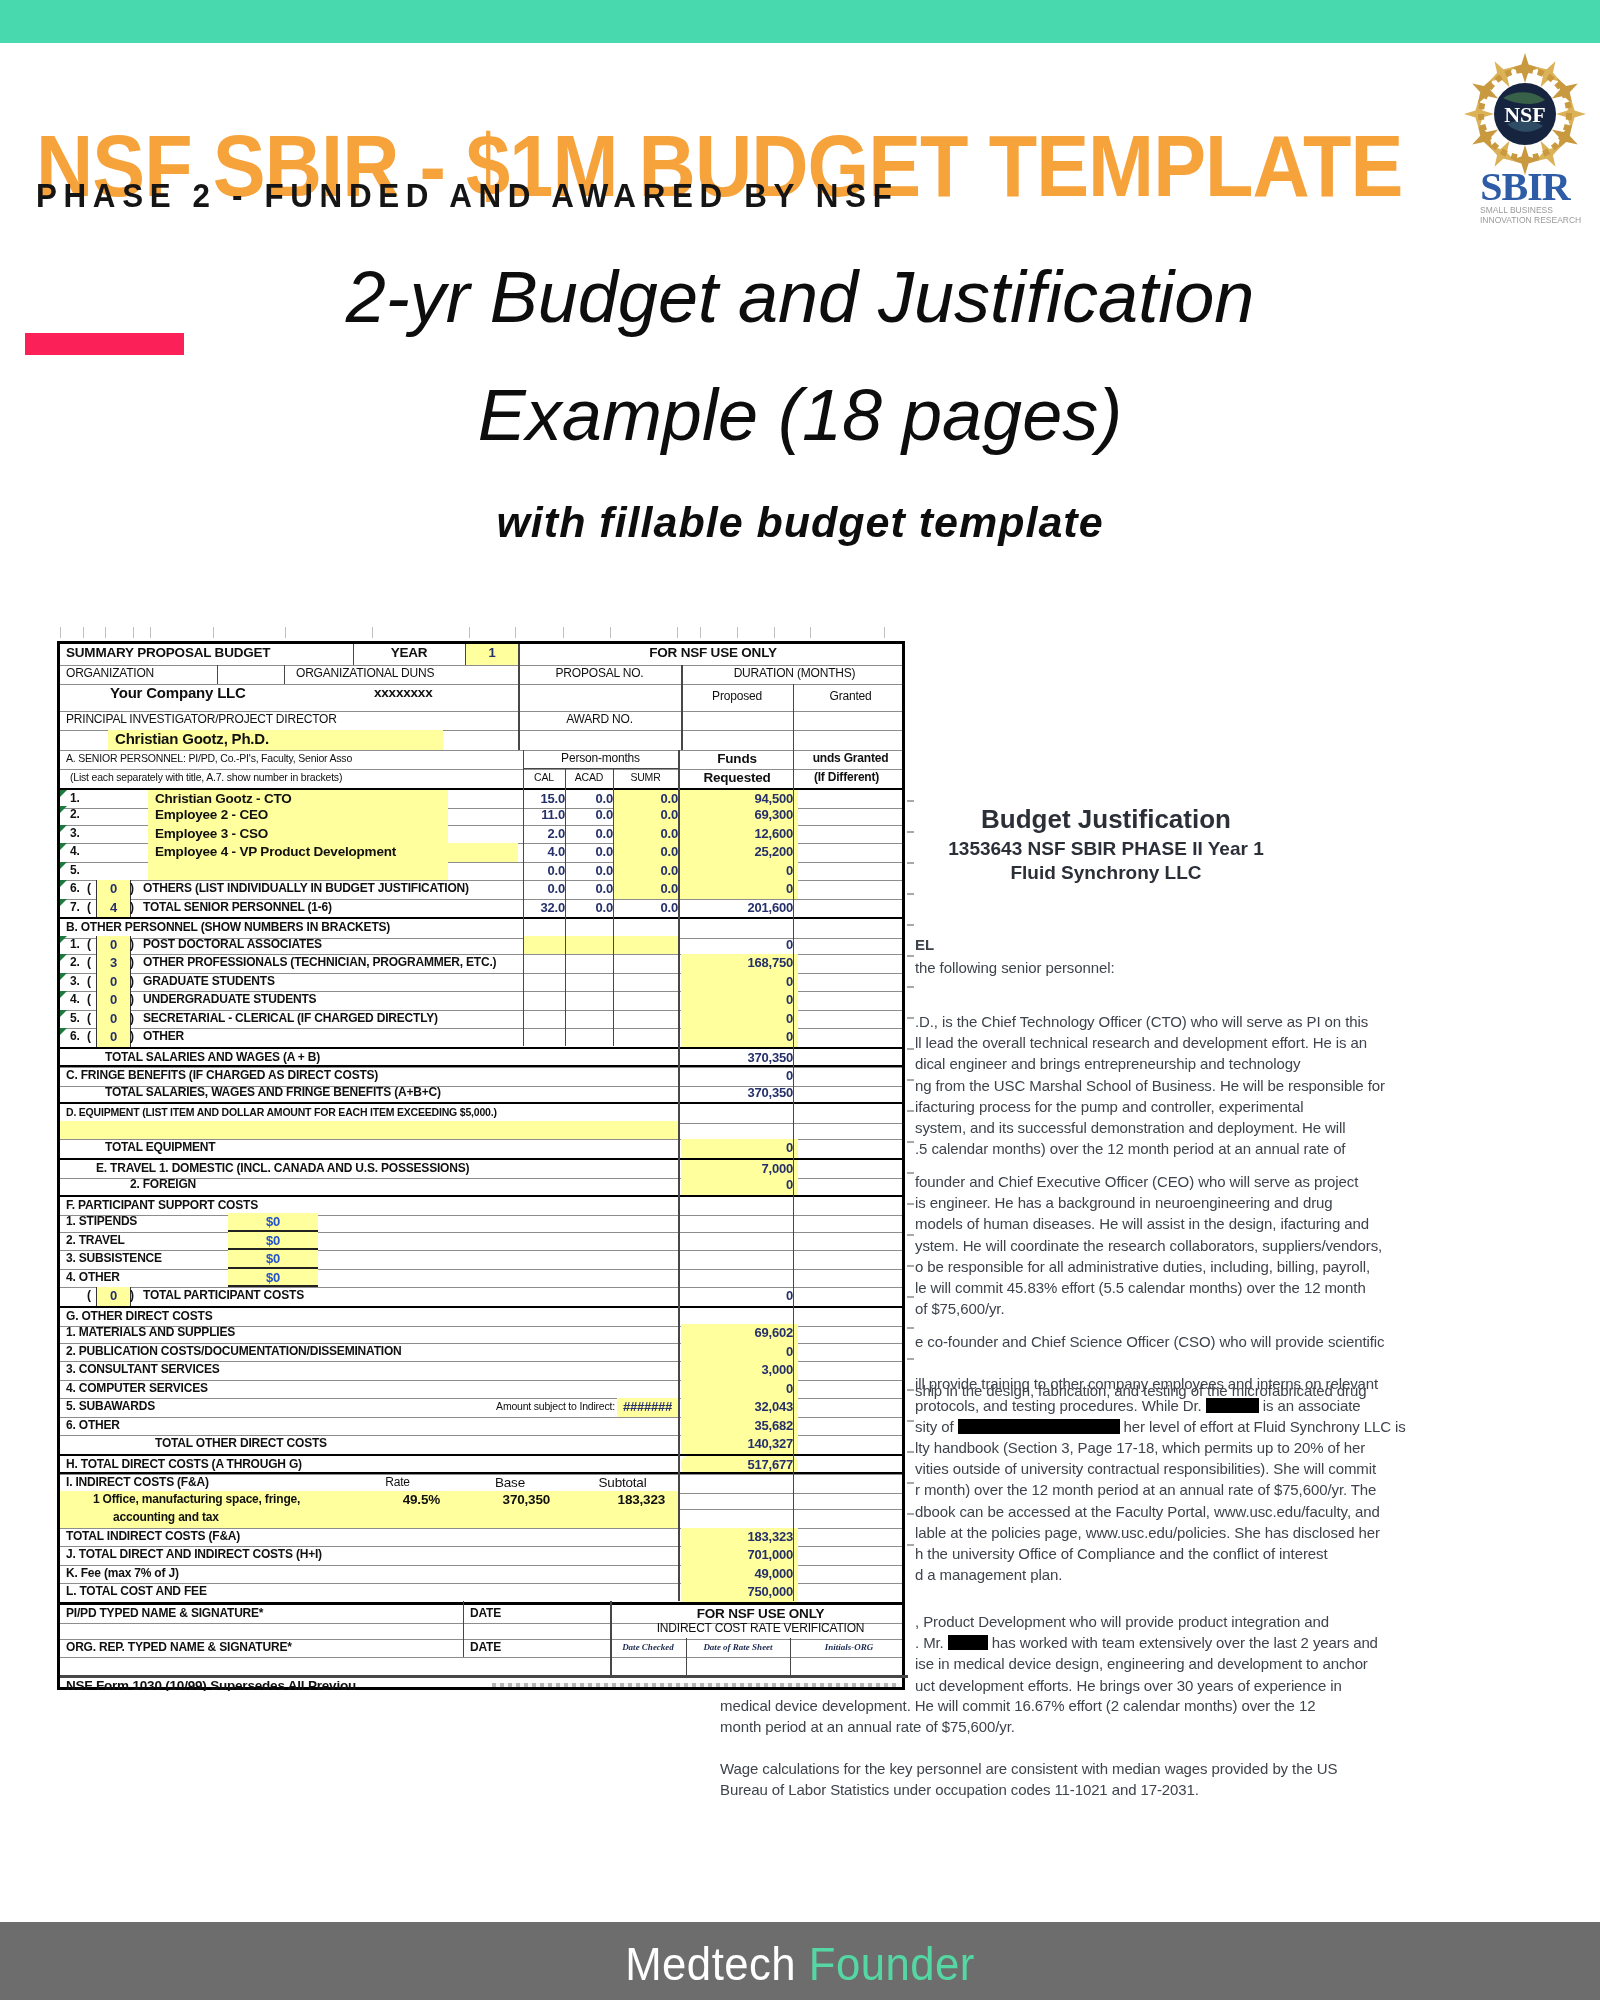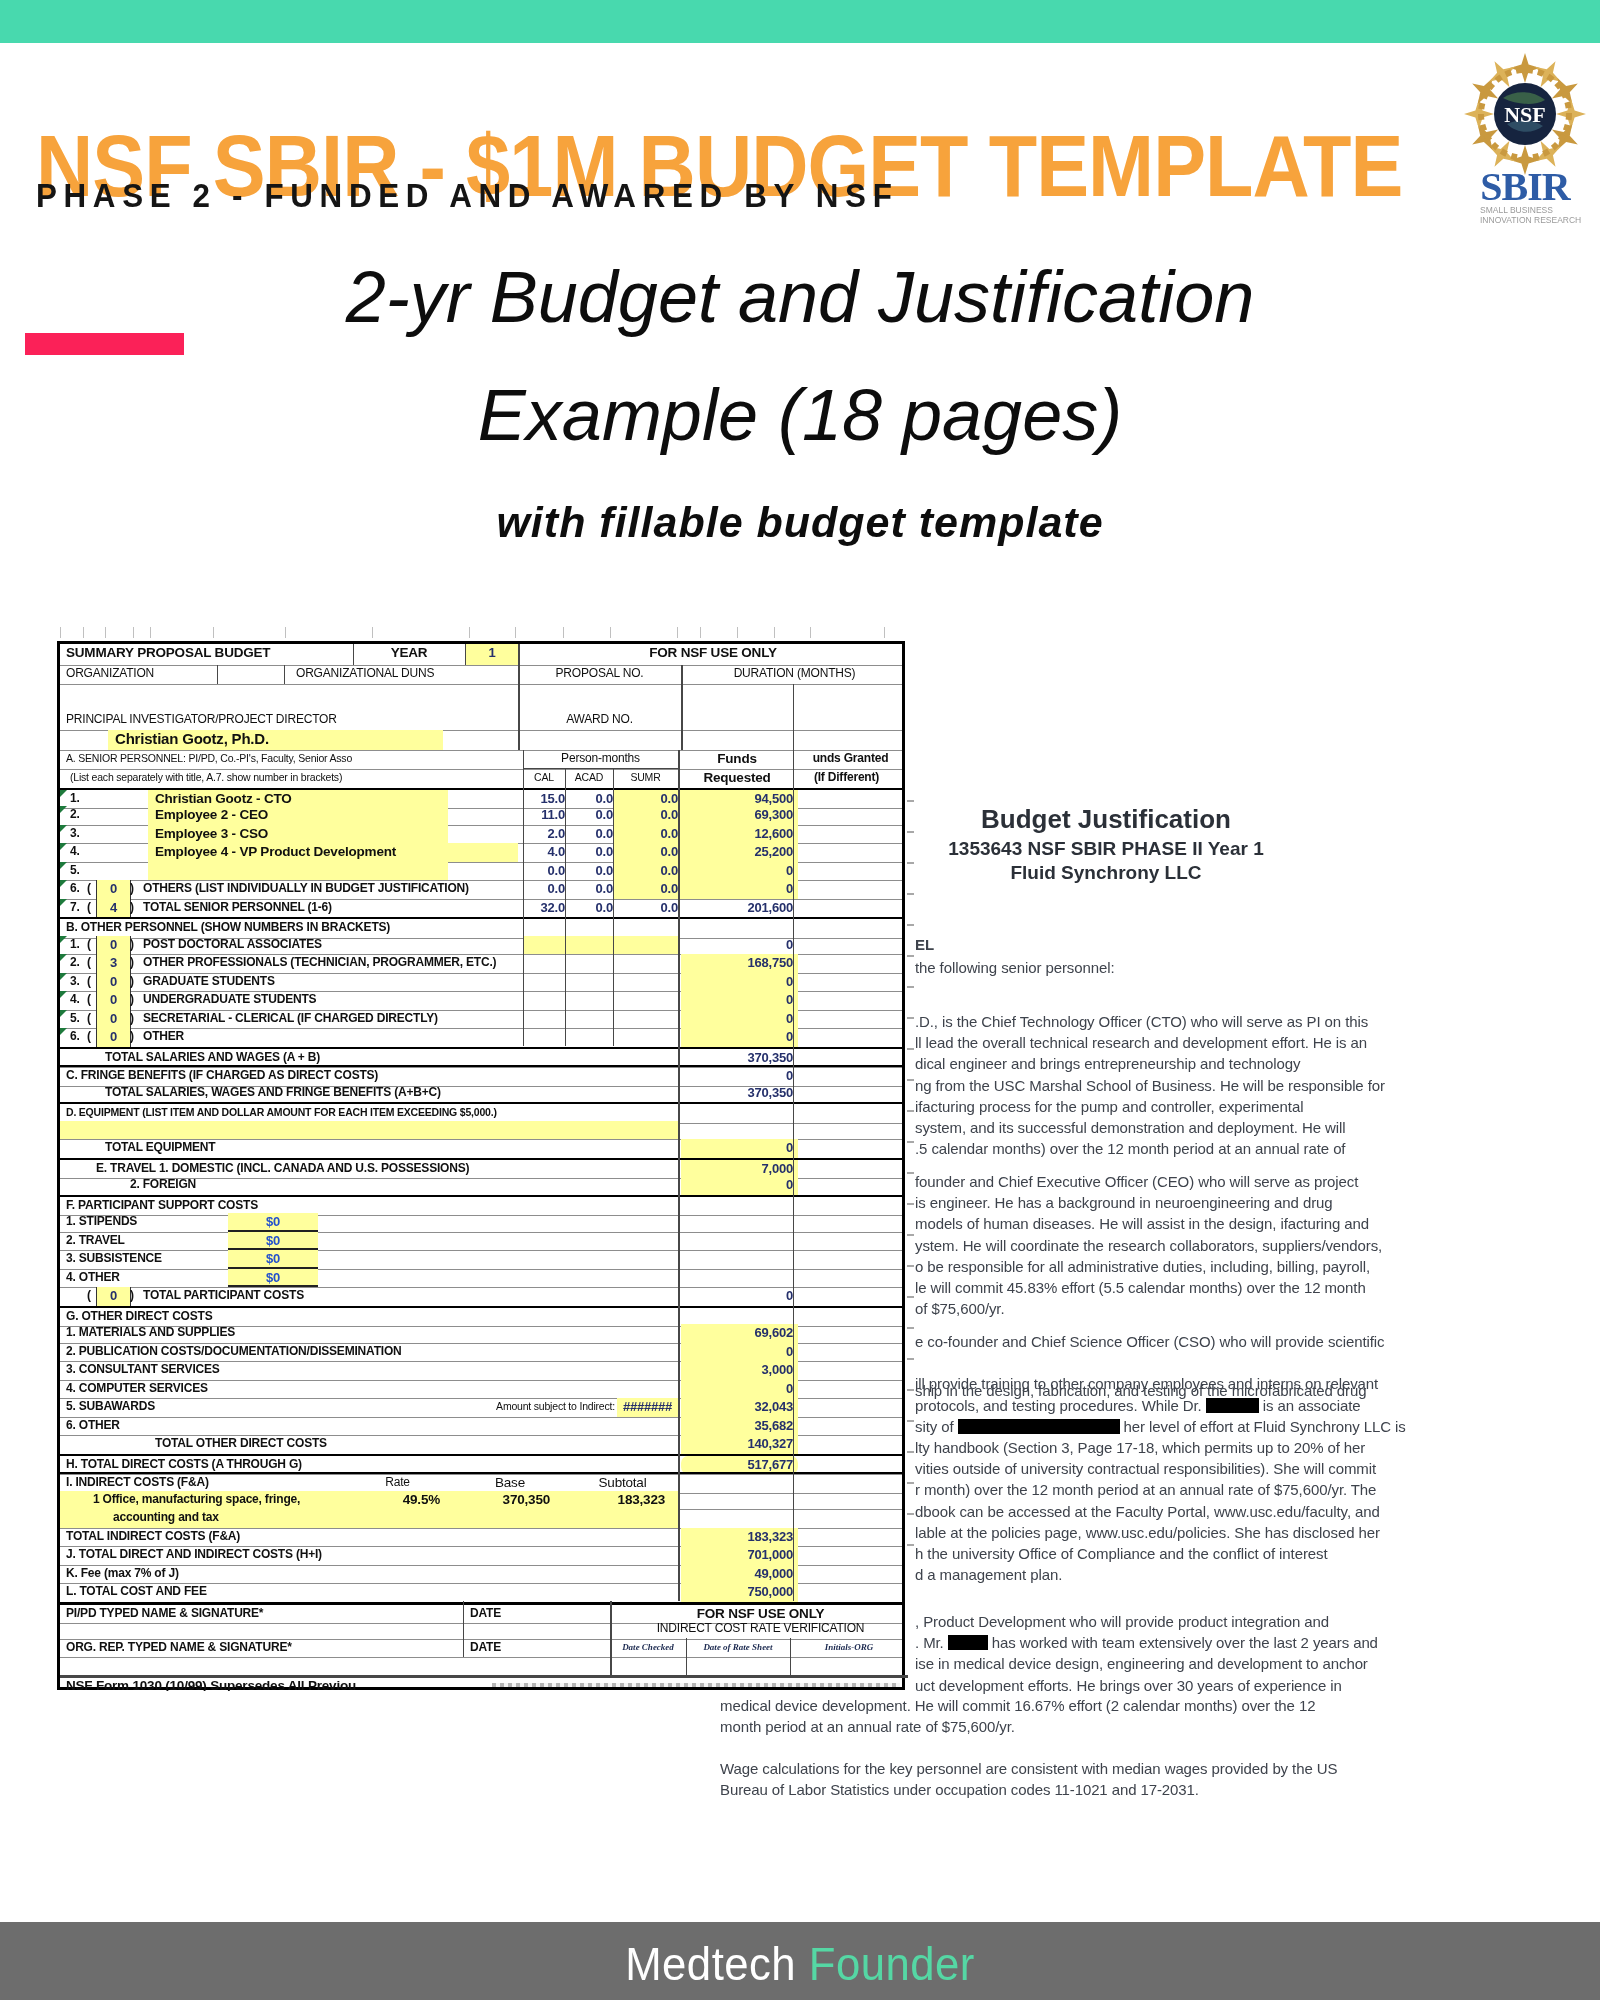--- a/index.html
+++ b/index.html
@@ -114,20 +114,26 @@
       <div class="c cen s13" style="left: 293px; width: 112px;">YEAR</div>
       <div class="c yel cen num s13" style="left: 406px; width: 52px;">1</div>
       <div class="c cen s13" style="left: 458px; width: 390px;">FOR NSF USE ONLY</div>
     </div>
     <div class="srow" style="top: 21px; height: 19px;">
       <div class="c nrm" style="left: 6px; width: 148px;">ORGANIZATION</div>
       <div class="c nrm" style="left: 236px; width: 220px;">ORGANIZATIONAL DUNS</div>
       <div class="c cen nrm" style="left: 458px; width: 163px;">PROPOSAL NO.</div>
       <div class="c cen nrm" style="left: 621px; width: 227px;">DURATION (MONTHS)</div>
     </div>
+    <div class="srow" style="top: 40px; height: 27px;">
+      <div class="c s15" style="left: 50px; width: 260px;">Your Company LLC</div>
+      <div class="c s13" style="left: 314px; width: 140px;">xxxxxxxx</div>
+      <div class="c cen nrm pad" style="left: 621px; width: 112px;">Proposed</div>
+      <div class="c cen nrm pad" style="left: 733px; width: 115px;">Granted</div>
+    </div>
     <div class="srow" style="top: 67px; height: 19px;">
       <div class="c nrm" style="left: 6px; width: 445px;">PRINCIPAL INVESTIGATOR/PROJECT DIRECTOR</div>
       <div class="c cen nrm" style="left: 458px; width: 163px;">AWARD NO.</div>
     </div>
     <div class="srow" style="top: 86px; height: 20px;">
       <div class="c yel" style="left: 48px; width: 335px;"></div>
       <div class="c s15" style="left: 55px; width: 330px;">Christian Gootz, Ph.D.</div>
     </div>
     <div class="srow" style="top: 106px; height: 18.5px;">
       <div class="c s11 nrm" style="left: 6px; width: 452px;">A. SENIOR PERSONNEL: PI/PD, Co.-PI's, Faculty, Senior Asso</div>

